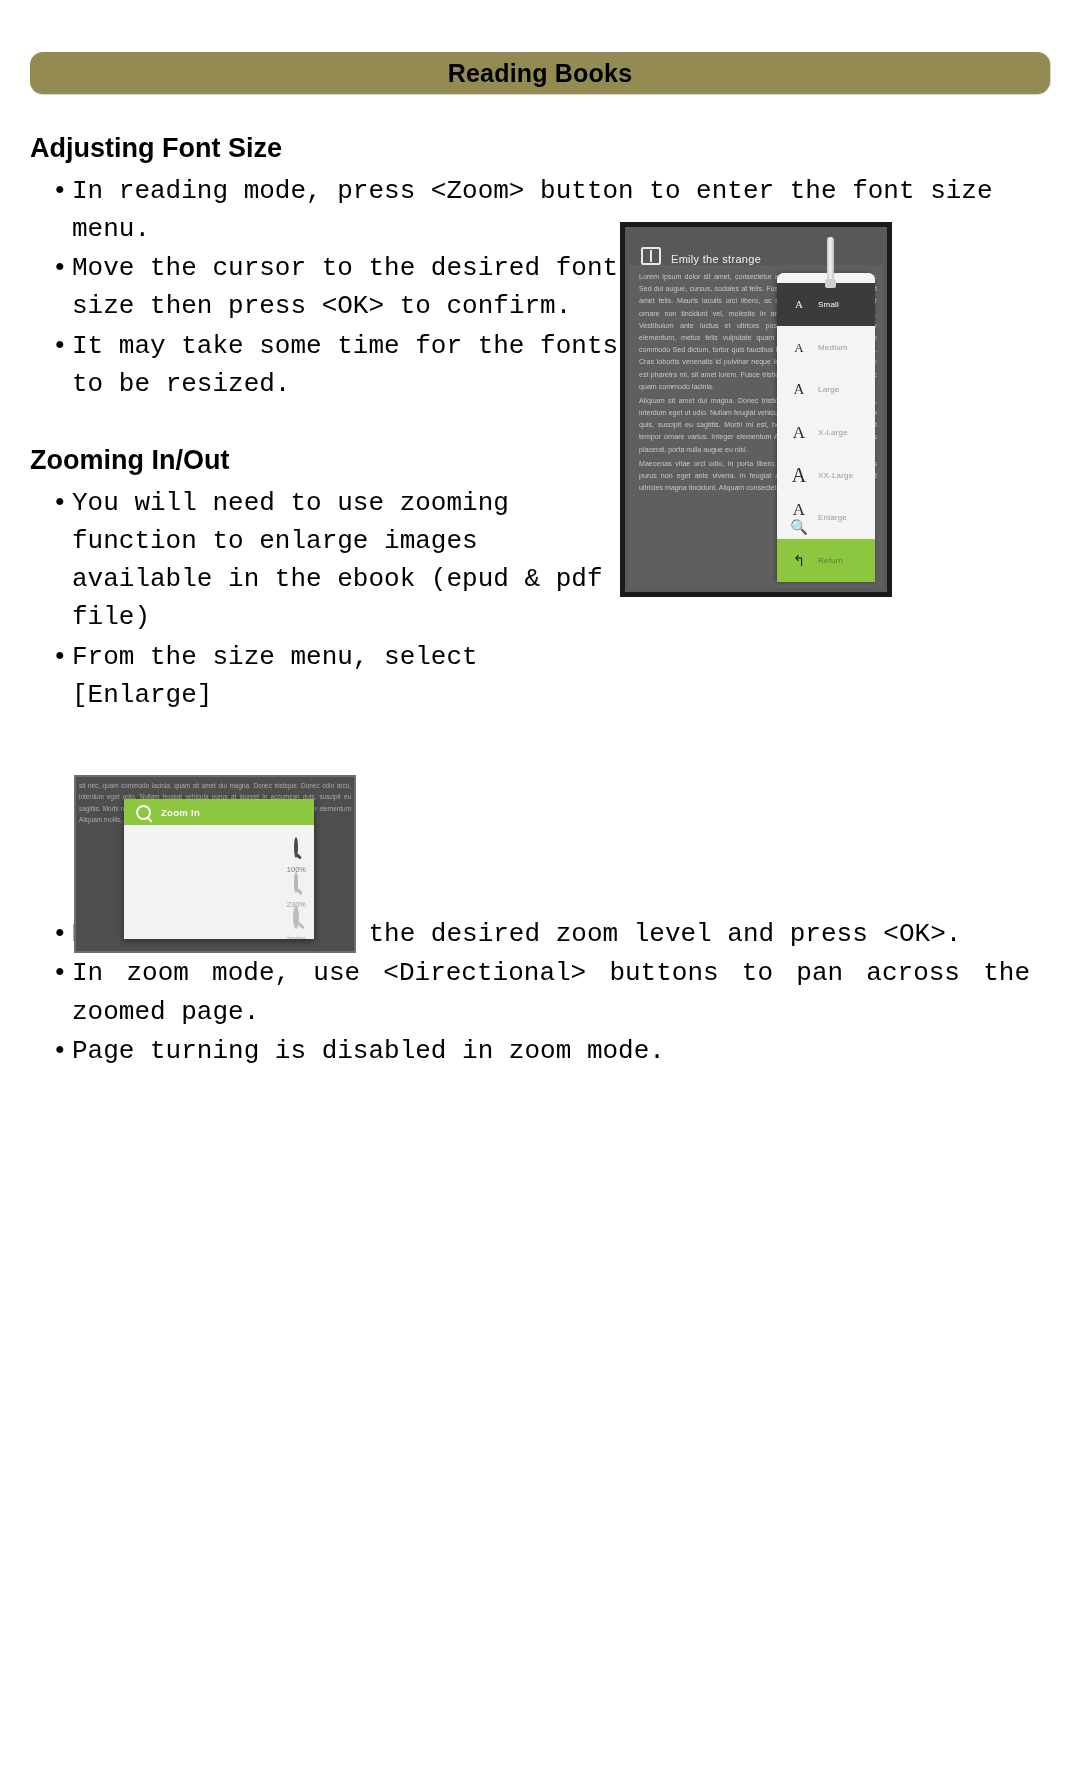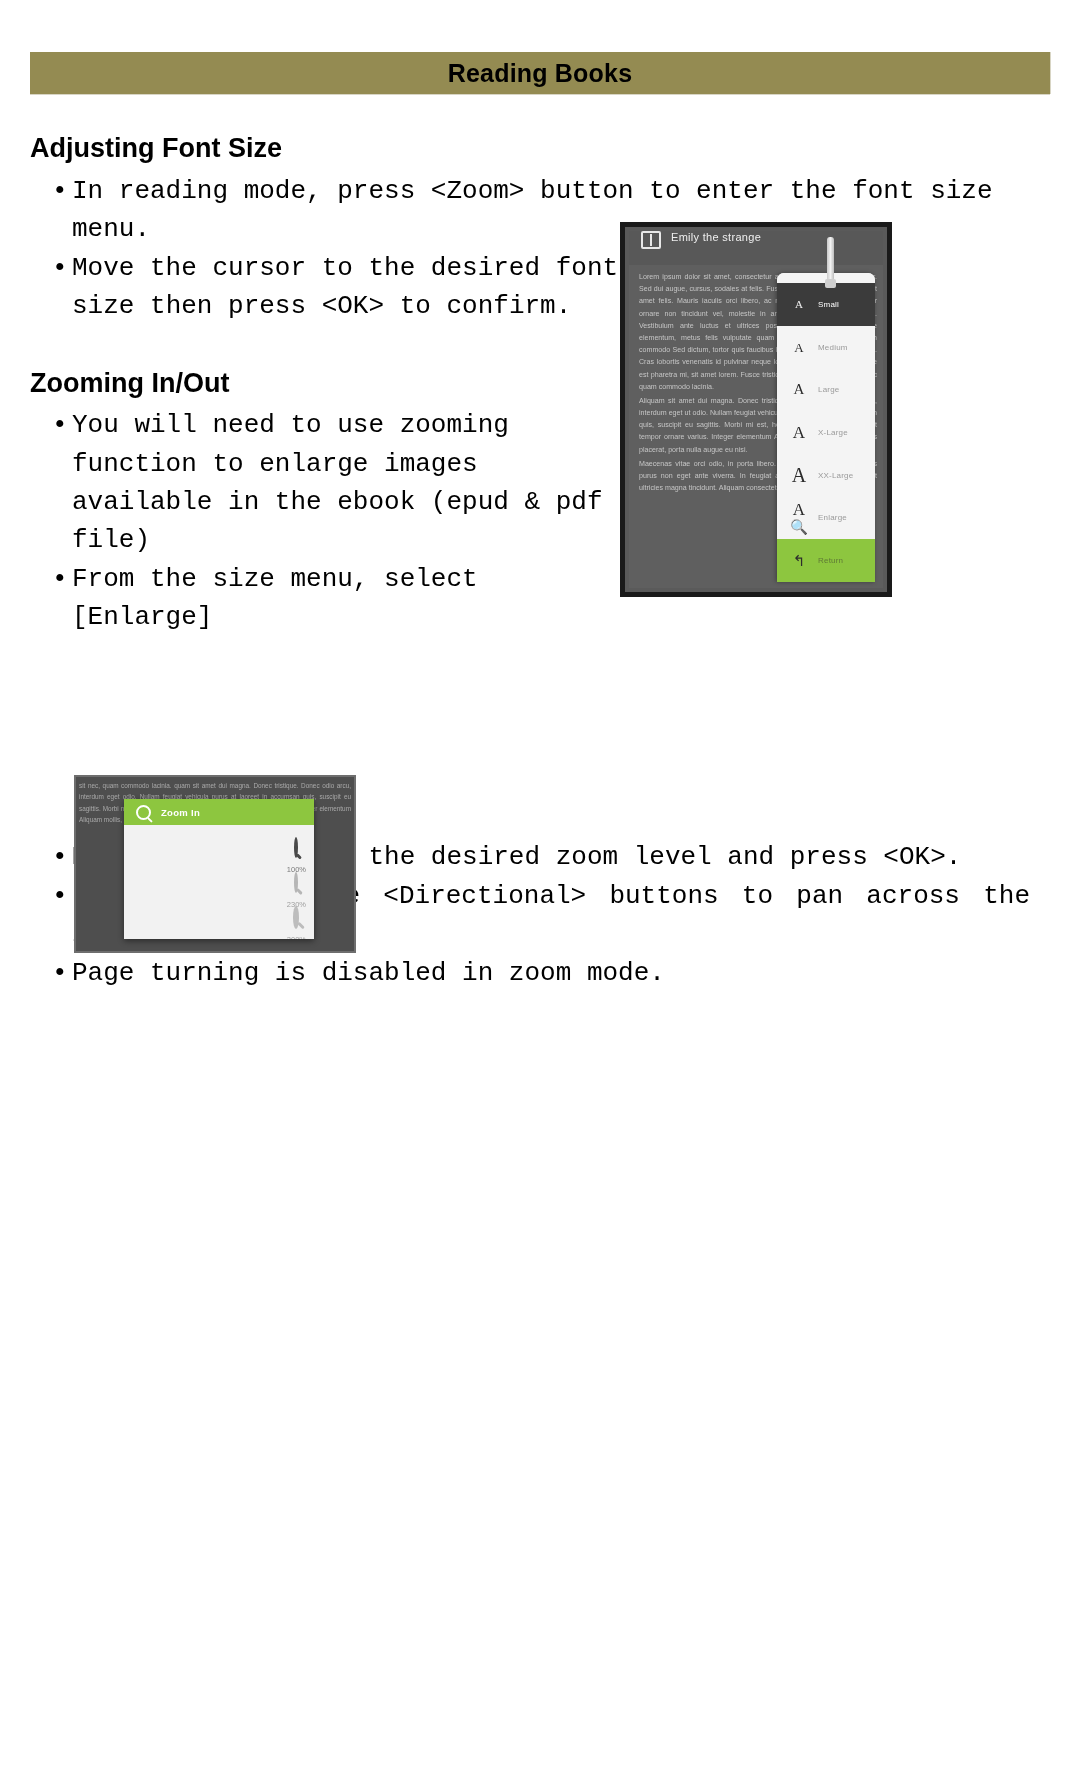--- a/index.html
+++ b/index.html
@@ -21,20 +21,21 @@
     position: absolute;
     left: 30px;
     top: 52px;
     width: 1020px;
     height: 42px;
     background: #948B52;
     box-shadow: 0 1px 0 0 #d8d5c4, 1px 0 0 0 #d8d5c4;
     display: flex;
     align-items: center;
     justify-content: center;
+    border-radius: 13px;
   }
   .header-title {
     font-size: 25px;
     font-weight: bold;
     color: #000000;
     letter-spacing: 0.2px;
     font-family: "Liberation Sans", sans-serif;
   }
 
   
@@ -98,21 +99,21 @@
     inset: 4px;
     background: #5f5f5f;
     overflow: hidden;
   }
   .dev-titlebar {
     position: absolute;
     left: 0; top: 0; right: 0;
     height: 34px;
     background: #585858;
     display: flex;
-    align-items: flex-start;
+    align-items: flex-end;
     padding-left: 12px;
     gap: 10px;
   }
   .book-icon {
     width: 20px; height: 18px;
     border: 2px solid #e8e8e8;
     border-radius: 2px;
     position: relative;
     box-sizing: border-box;
     flex: 0 0 auto;
@@ -360,20 +361,24 @@
 
   <h2 class="section-heading">Adjusting Font Size</h2>
   <ul class="bullets narrow-col">
     <li style="width:980px;">
       <span>In reading mode, press &lt;Zoom&gt; button to enter the font size menu.</span>
     </li>
     <li>
       <span class="line-wrap">Move the cursor to the desired font size</span>
       <span class="line-wrap">then press &lt;OK&gt; to confirm.</span>
     </li>
+    <li>
+      <span class="line-wrap">It may take some time for the fonts to</span>
+      <span class="line-wrap">be resized.</span>
+    </li>
   </ul>
 
   <div class="spacer-block"></div>
 
   <h2 class="section-heading">Zooming In/Out</h2>
   <ul class="bullets narrow-col">
     <li>
       <span class="line-wrap">You will need to use zooming function</span>
       <span class="line-wrap">to enlarge images available in the</span>
       <span class="line-wrap"> ebook (epud &amp; pdf file)</span>

